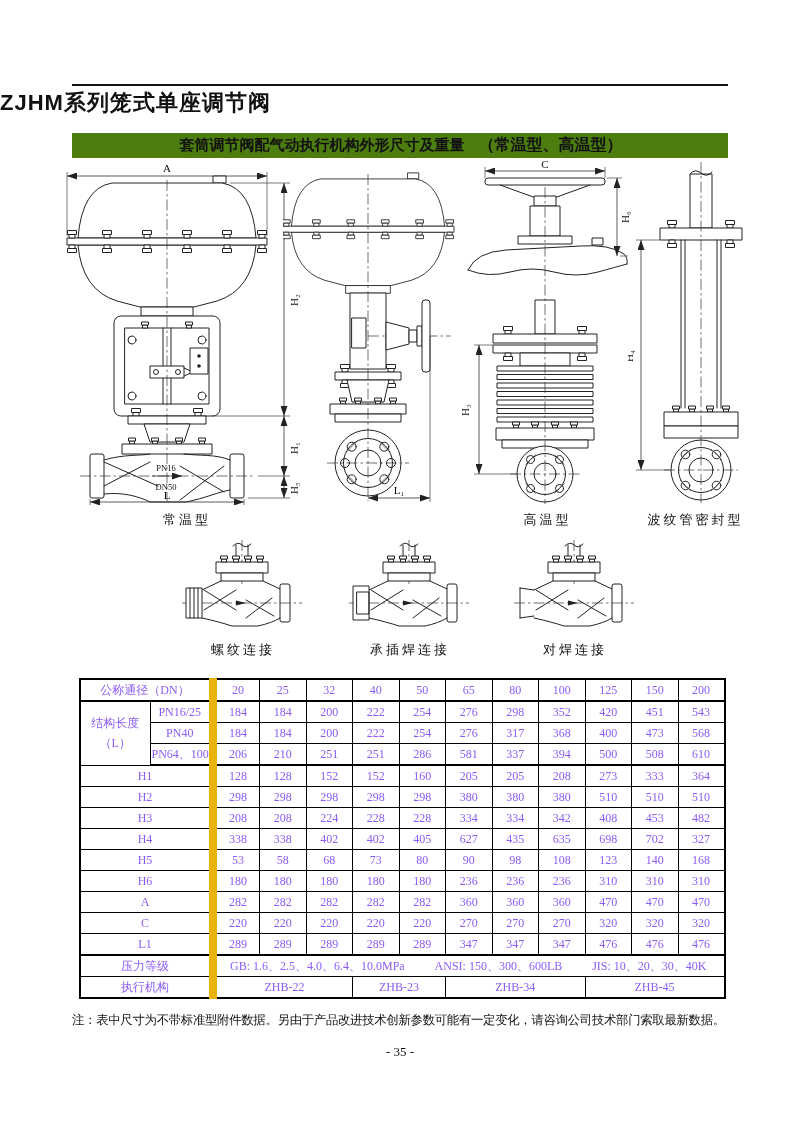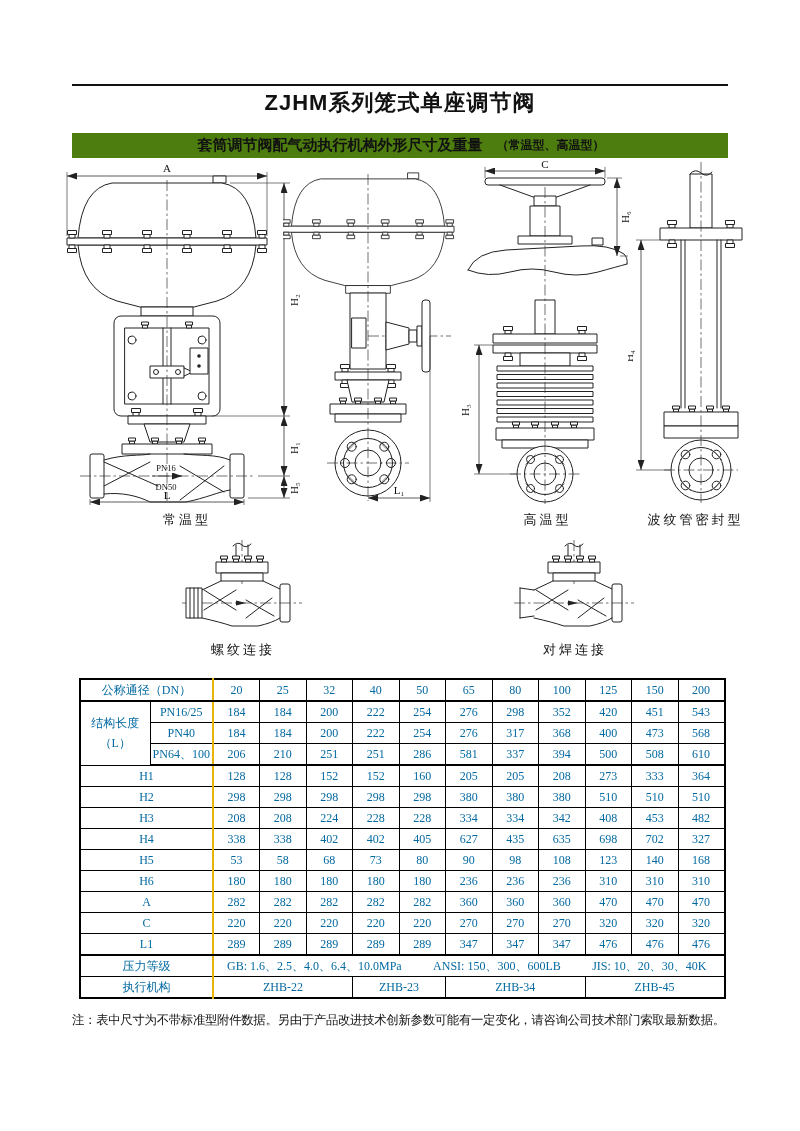--- a/index.html
+++ b/index.html
@@ -1,45 +1,45 @@
 <!DOCTYPE html>
 <html><head>
 <meta charset="utf-8">
 <style>
   html,body{margin:0;padding:0;background:#888;}
   .page{position:relative;width:800px;height:1131px;background:#ffffff;margin:0 auto;
         font-family:"Liberation Sans",sans-serif;color:#111;overflow:hidden;}
   .top-rule{position:absolute;left:72px;top:84px;width:656px;height:2px;background:#111;}
-  .doc-title{position:absolute;left:0;top:88px;width:800px;text-align:center;
+  .doc-title{position:absolute;left:0;top:88px;width:800px;
              font-size:22px;font-weight:bold;letter-spacing:1px;}
   .section-bar{position:absolute;left:72px;top:133px;width:656px;height:25px;
                display:flex;align-items:center;padding-left:2px;box-sizing:border-box;}
   .section-title{font-size:15px;font-weight:bold;}
-  .section-note{font-size:12px;font-weight:bold;margin-left:14px;}
+  .section-note{font-size:16px;font-weight:bold;margin-left:14px;}
   figure{margin:0;padding:0;position:absolute;}
   figcaption{text-align:center;font-size:13px;letter-spacing:3px;margin-top:2px;
              font-family:"Liberation Serif","DejaVu Serif",serif;}
   
   .ln{fill:none;stroke:#222;stroke-width:1;stroke-linejoin:round;stroke-linecap:round;}
   .lnf{fill:#fff;stroke:#222;stroke-width:1;stroke-linejoin:round;}
   .cl{fill:none;stroke:#333;stroke-width:0.7;stroke-dasharray:11 3 2.5 3;}
   .dim{stroke:#333;stroke-width:0.8;fill:none;}
   .arrows{marker-start:url(#ar);marker-end:url(#ar);}
   .ext{stroke:#444;stroke-width:0.7;}
   .dimtxt{font-family:"Liberation Serif","DejaVu Serif",serif;font-size:11px;fill:#111;}
   .small{font-size:8.5px;}
   
   #dims-table{position:absolute;left:79px;top:678px;border-collapse:collapse;table-layout:fixed;
-              width:645px;border:2px solid #000;color:#0369a1;
+              width:645px;border:2px solid #000;color:#8b5cf6;
               font-family:"Liberation Serif","DejaVu Serif",serif;}
   #dims-table td{border:1px solid #000;text-align:center;height:20px;font-size:12px;
                  padding:0 1px;overflow:hidden;white-space:nowrap;}
   #dims-table td.group{white-space:pre-line;line-height:1.7;}
   #dims-table tr.thick-bottom td{border-bottom:2px solid #000;}
-  #dims-table td.fd{border-left:2px solid #eab308;}
+  #dims-table td.fd{border-left:8px solid #eab308;}
   .pflex{display:flex;justify-content:space-between;padding:0 16px 0 12px;font-size:12px;}
   .footnote{position:absolute;left:72px;top:1012px;width:670px;font-size:12.4px;
             font-family:"Liberation Serif","DejaVu Serif",serif;white-space:nowrap;letter-spacing:-0.3px;}
   .page-number{position:absolute;left:0;top:1044px;width:800px;text-align:center;font-size:13px;
                font-family:"Liberation Serif","DejaVu Serif",serif;}
 </style>
 </head>
 <body>
 
 <div class="page">
@@ -299,20 +299,28 @@
 
   <figure style="left:178px;top:540px;width:130px;">
     <svg width="130" height="95" viewBox="0 0 130 95">
       <use href="#svbody"></use>
       <rect class="lnf" x="8" y="48" width="16" height="30"></rect>
       <path class="ln" d="M12,48 L12,78 M16,48 L16,78 M20,48 L20,78"></path>
     </svg>
     <figcaption>螺纹连接</figcaption>
   </figure>
 
+  <figure style="left:345px;top:540px;width:130px;">
+    <svg width="130" height="95" viewBox="0 0 130 95">
+      <use href="#svbody"></use>
+      <rect class="lnf" x="8" y="46" width="16" height="34"></rect>
+      <rect class="ln" x="12" y="52" width="12" height="22"></rect>
+    </svg>
+    <figcaption>承插焊连接</figcaption>
+  </figure>
 
   <figure style="left:510px;top:540px;width:130px;">
     <svg width="130" height="95" viewBox="0 0 130 95">
       <use href="#svbody"></use>
       <path class="ln" d="M10,48 L24,50 M10,78 L24,76 M10,48 L10,78"></path>
     </svg>
     <figcaption>对焊连接</figcaption>
   </figure>
 
   <table id="dims-table">
@@ -520,13 +528,14 @@
           <td colspan="2">执行机构</td>
           <td colspan="3" class="fd">ZHB-22</td>
           <td colspan="2">ZHB-23</td>
           <td colspan="3">ZHB-34</td>
           <td colspan="3">ZHB-45</td>
         </tr>
       </tbody>
   </table>
 
   <div class="footnote">注：表中尺寸为不带标准型附件数据。另由于产品改进技术创新参数可能有一定变化，请咨询公司技术部门索取最新数据。</div>
+  <div class="page-number">- 35 -</div>
 </div>
 
 </body></html>

